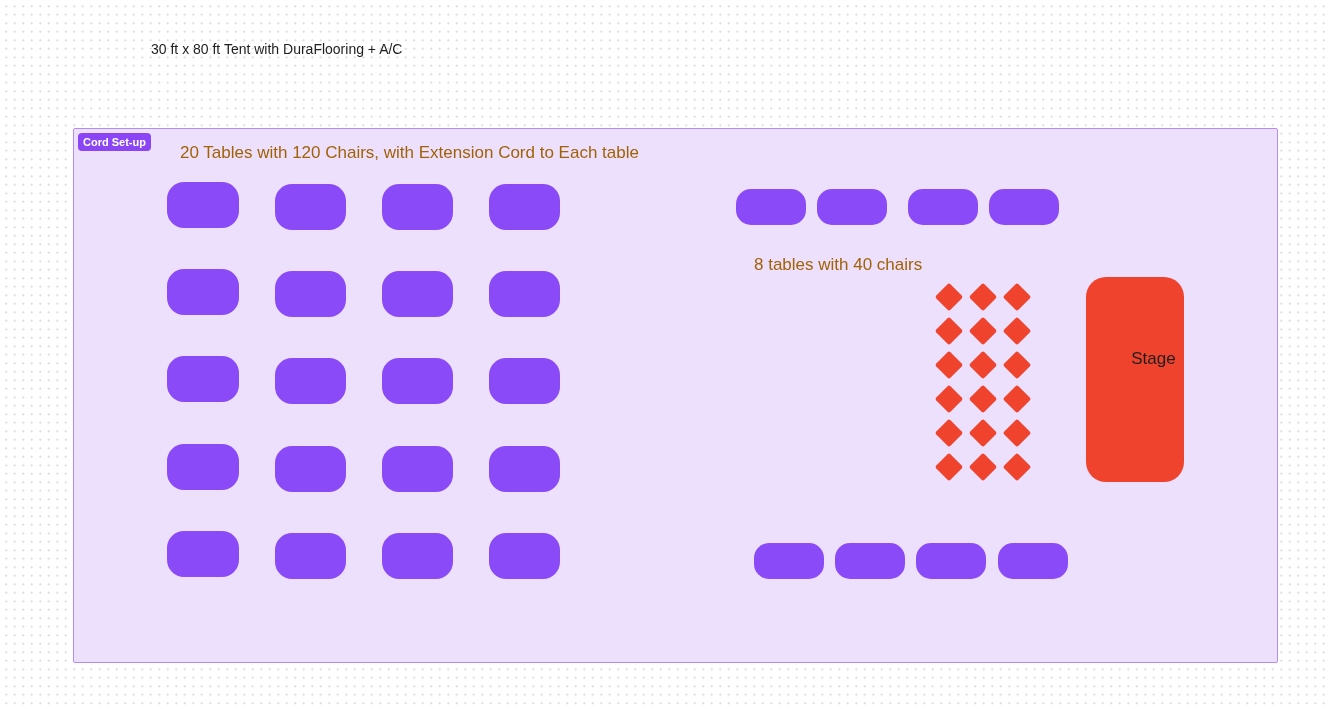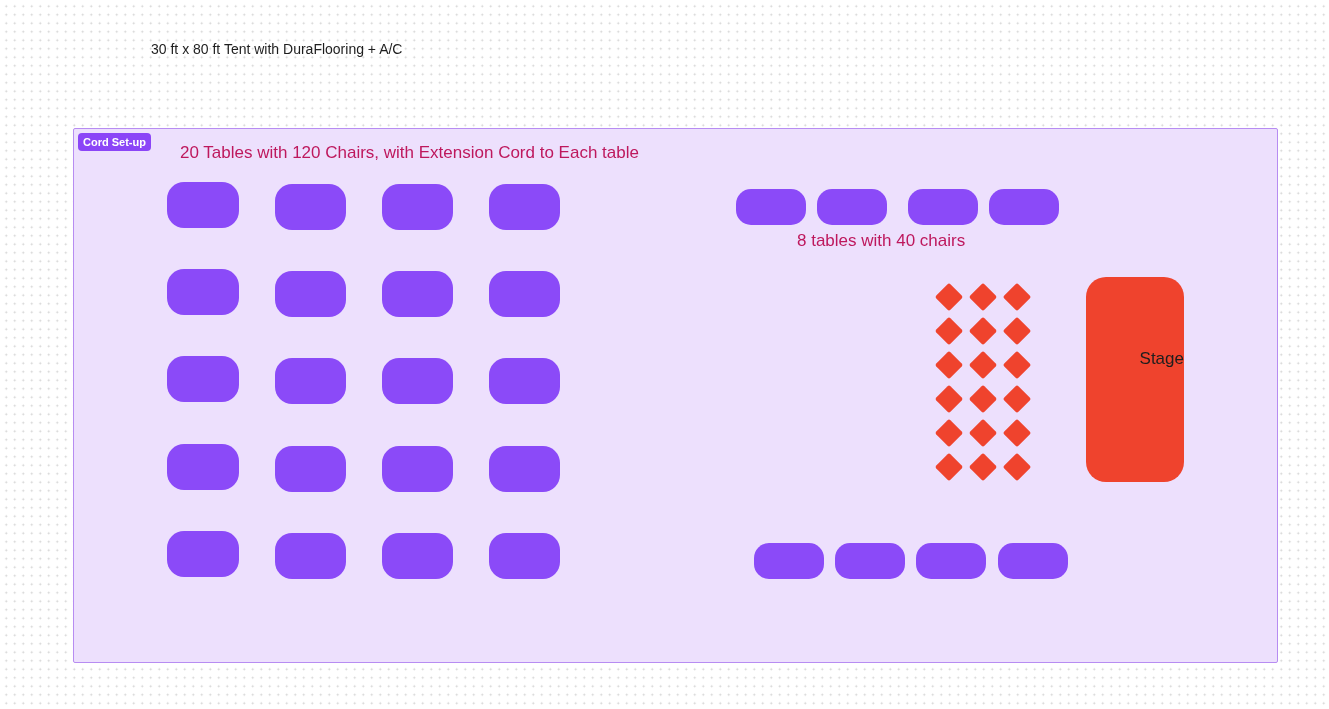--- a/index.html
+++ b/index.html
@@ -19,36 +19,36 @@
     .frame {
       position: absolute; left: 73px; top: 128px; width: 1203px; height: 533px;
       background: #ede0fd; border: 1px solid #b78cf2; border-radius: 2px;
     }
     .frame-badge {
       position: absolute; left: 78px; top: 133px; height: 18px; padding: 0 5px;
       background: #8b45f7; color: #fff; font-size: 11px; font-weight: bold;
       line-height: 18px; border-radius: 4px; white-space: nowrap;
     }
     .label {
-      position: absolute; font-size: 17px; line-height: 22px; white-space: nowrap; color: #be185d;
+      position: absolute; font-size: 17px; line-height: 22px; white-space: nowrap; color: #a16207;
     }
     .table {
       position: absolute; background: #8b4af8; border-radius: 17px;
     }
     .table.small { border-radius: 15px; }
     .chair {
       position: absolute; width: 20px; height: 20px; background: #ef432d;
       transform: rotate(45deg); border-radius: 2px;
     }
     .stage {
       position: absolute; left: 1086px; top: 277px; width: 98px; height: 205px;
       background: #ef432d; border-radius: 20px;
     }
     .stage-label {
-      position: absolute; left: 0; right: 0; top: 71px; text-align: right;
+      position: absolute; left: 0; right: 0; top: 71px; text-align: center;
       font-size: 17px; line-height: 22px; color: #1e1e1e; padding-left: 37px;
     }
   </style>
 </head>
 <body>
 
 <div class="title">30 ft x 80 ft Tent with DuraFlooring + A/C</div>
 
 <div class="frame"></div>
 <div class="frame-badge">Cord Set-up</div>
@@ -82,21 +82,21 @@
   <div class="table" style="left:489px; top:533px; width:71px; height:46px;"></div>
 </div>
 
 <div>
   <div class="table small" style="left:736px; top:189px; width:70px; height:36px;"></div>
   <div class="table small" style="left:817px; top:189px; width:70px; height:36px;"></div>
   <div class="table small" style="left:908px; top:189px; width:70px; height:36px;"></div>
   <div class="table small" style="left:989px; top:189px; width:70px; height:36px;"></div>
 </div>
 
-<div class="label" style="left:754px; top:230px;margin-left:43px;">8 tables with 40 chairs</div>
+<div class="label" style="left:754px; top:254px;">8 tables with 40 chairs</div>
 
 <div>
   <div class="chair" style="left:939px; top:287px;"></div>
   <div class="chair" style="left:973px; top:287px;"></div>
   <div class="chair" style="left:1007px; top:287px;"></div>
 
   <div class="chair" style="left:939px; top:321px;"></div>
   <div class="chair" style="left:973px; top:321px;"></div>
   <div class="chair" style="left:1007px; top:321px;"></div>
 

